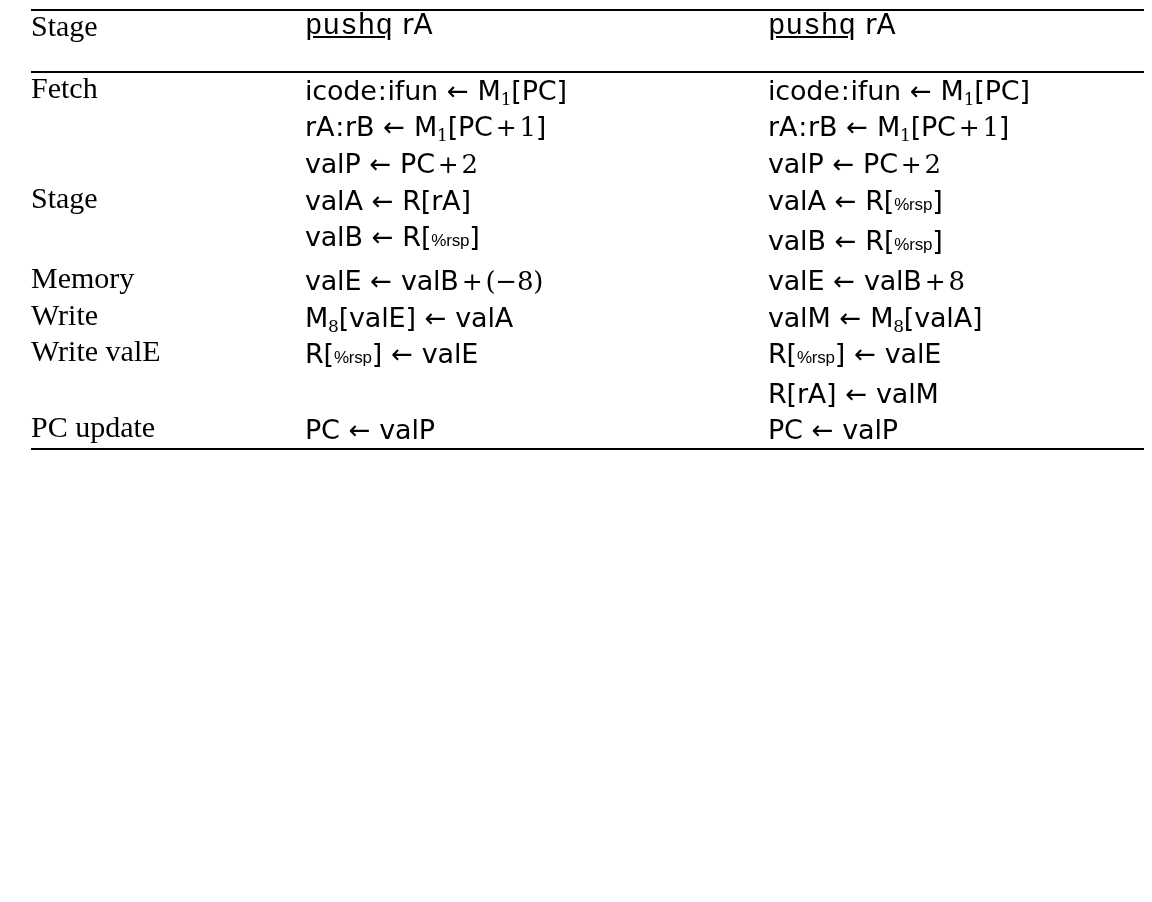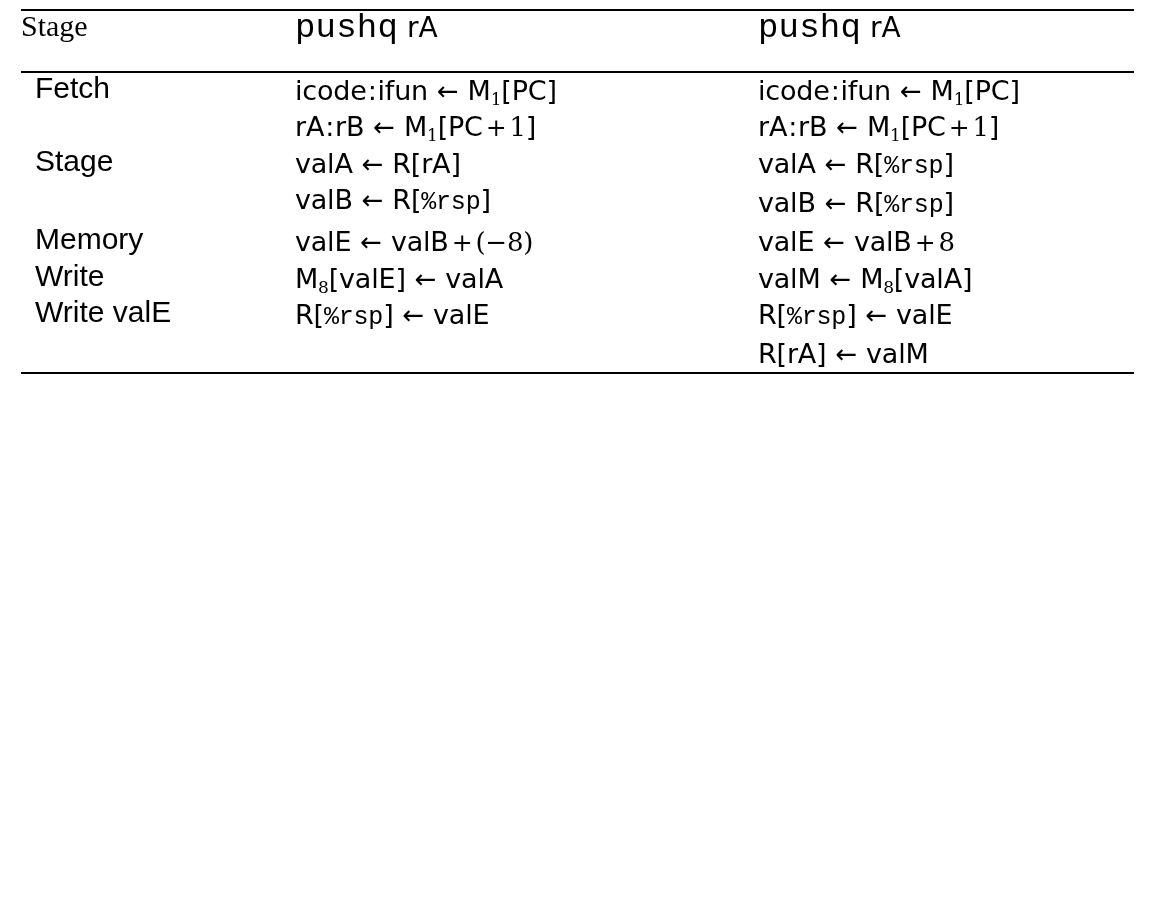--- a/index.html
+++ b/index.html
@@ -11,21 +11,21 @@
     width: 1152px;
     height: 902px;
     position: relative;
     font-family: "Liberation Serif", "DejaVu Serif", serif;
     color: #000000;
     overflow: hidden;
   }
 
   .table-wrap {
     position: absolute;
-    left: 21px;
+    left: 31px;
     top: 0;
     width: 1113px;
   }
 
   
   .rule {
     width: 100%;
     background: #000000;
     height: 2px;
   }
@@ -57,35 +57,35 @@
     font-size: 30px;
     line-height: 1;
   }
   .instr-hdr {
     font-size: 28px;
     line-height: 1;
     white-space: nowrap;
   }
   .mono {
     font-family: "Liberation Mono", "DejaVu Sans Mono", monospace;
-    font-size: 34px;
+    font-size: 29px;
     letter-spacing: 0.2px;
+    text-decoration: underline;
   }
   .sans {
     font-family: "DejaVu Sans", "Liberation Sans", sans-serif;
     font-size: 28px;
   }
 
   
   .stage-label {
-    font-family: Liberation Sans, sans-serif;
+    font-family: Liberation Serif, serif;
     font-size: 30px;
     line-height: 1;
     white-space: nowrap;
-    margin-left: 14px;
   }
 
   
   .fml {
     font-family: "DejaVu Sans", "Liberation Sans", sans-serif;
     font-size: 27px;
     line-height: 36px;
     white-space: nowrap;
     letter-spacing: -0.2px;
   }
@@ -98,22 +98,22 @@
     padding: 0 3px;
     font-family: "DejaVu Serif", "Liberation Serif", serif;
     font-size: 25px;
   }
   .fml .num {
     font-family: "DejaVu Serif", "Liberation Serif", serif;
     font-style: normal;
     font-size: 26px;
   }
   .fml .reg {
-    font-family: Liberation Mono, monospace;
-    font-size: 25px;
+    font-family: Liberation Sans, sans-serif;
+    font-size: 17px;
   }
   .fml sub {
     font-family: "DejaVu Serif", "Liberation Serif", serif;
     font-size: 17px;
     vertical-align: -5px;
     line-height: 0;
   }
   .fml .colon { padding: 0 1px; }
 
   
@@ -167,20 +167,31 @@
         <td class="body-cell">
           <div class="fml"><span>icode</span><span class="colon">:</span><span>ifun</span><span class="arw">←</span><span>M</span><sub>1</sub><span>[</span><span>PC</span><span>]</span></div>
           <div class="fml"><span>rA</span><span class="colon">:</span><span>rB</span><span class="arw">←</span><span>M</span><sub>1</sub><span>[</span><span>PC</span><span class="op">+</span><span class="num">1</span><span>]</span></div>
         </td>
         <td class="body-cell">
           <div class="fml"><span>icode</span><span class="colon">:</span><span>ifun</span><span class="arw">←</span><span>M</span><sub>1</sub><span>[</span><span>PC</span><span>]</span></div>
           <div class="fml"><span>rA</span><span class="colon">:</span><span>rB</span><span class="arw">←</span><span>M</span><sub>1</sub><span>[</span><span>PC</span><span class="op">+</span><span class="num">1</span><span>]</span></div>
         </td>
       </tr>
 
+      <tr class="row-valp">
+        <td class="body-cell">
+          <div class="stage-label"></div>
+        </td>
+        <td class="body-cell">
+          <div class="fml"><span>valP</span><span class="arw">←</span><span>PC</span><span class="op">+</span><span class="num">2</span></div>
+        </td>
+        <td class="body-cell">
+          <div class="fml"><span>valP</span><span class="arw">←</span><span>PC</span><span class="op">+</span><span class="num">2</span></div>
+        </td>
+      </tr>
 
       <tr class="row-decode">
         <td class="body-cell">
           <div class="stage-label">Stage</div>
         </td>
         <td class="body-cell">
           <div class="fml"><span>valA</span><span class="arw">←</span><span>R</span><span>[</span><span>rA</span><span>]</span></div>
           <div class="fml"><span>valB</span><span class="arw">←</span><span>R</span><span>[</span><span class="reg">%rsp</span><span>]</span></div>
         </td>
         <td class="body-cell">
@@ -219,19 +230,30 @@
         </td>
         <td class="body-cell">
           <div class="fml"><span>R</span><span>[</span><span class="reg">%rsp</span><span>]</span><span class="arw">←</span><span>valE</span></div>
         </td>
         <td class="body-cell">
           <div class="fml"><span>R</span><span>[</span><span class="reg">%rsp</span><span>]</span><span class="arw">←</span><span>valE</span></div>
           <div class="fml"><span>R</span><span>[</span><span>rA</span><span>]</span><span class="arw">←</span><span>valM</span></div>
         </td>
       </tr>
 
+      <tr class="row-pcup">
+        <td class="body-cell">
+          <div class="stage-label">PC update</div>
+        </td>
+        <td class="body-cell">
+          <div class="fml"><span>PC</span><span class="arw">←</span><span>valP</span></div>
+        </td>
+        <td class="body-cell">
+          <div class="fml"><span>PC</span><span class="arw">←</span><span>valP</span></div>
+        </td>
+      </tr>
 
     </tbody>
   </table>
 
   <div class="rule rule-bottom"></div>
 
 </div>
 
 </body></html>

